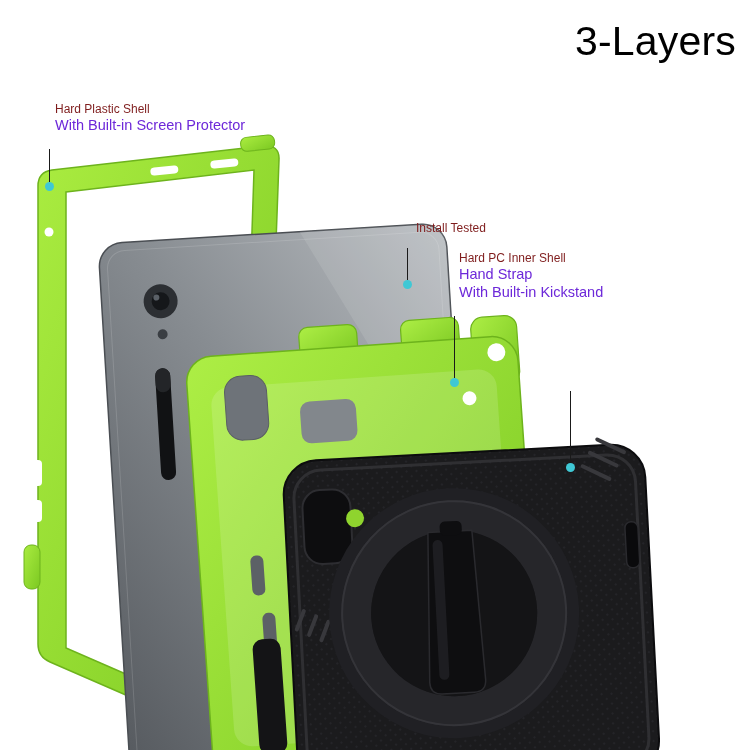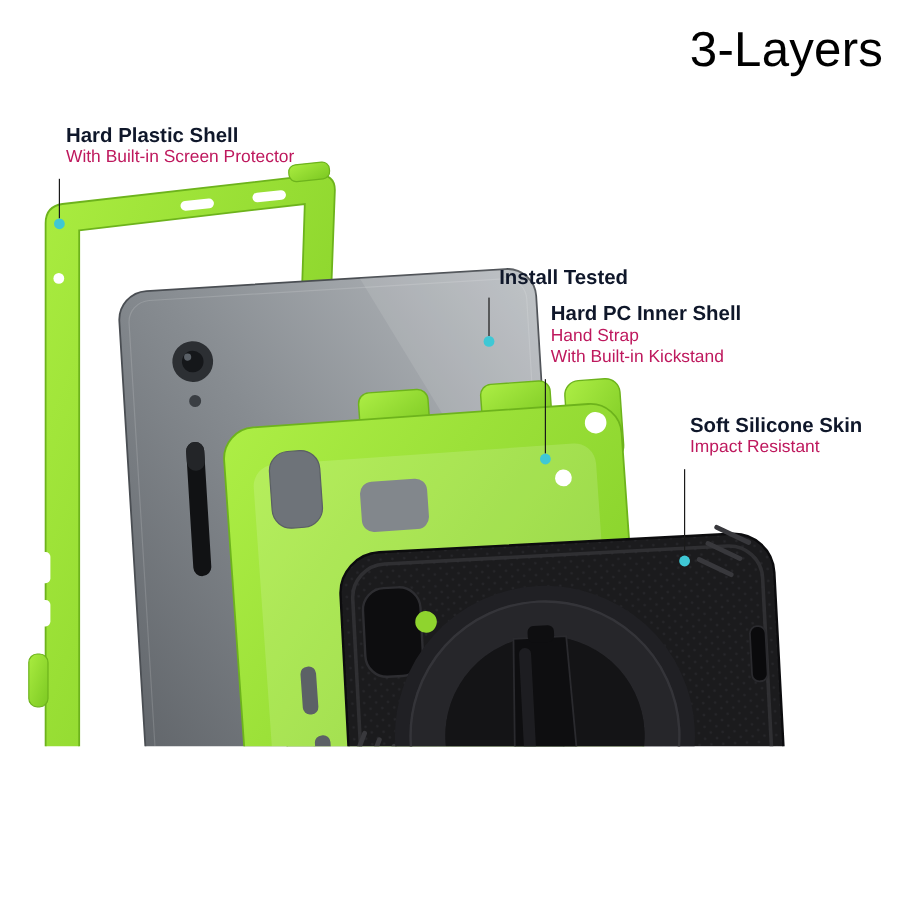--- a/index.html
+++ b/index.html
@@ -1,23 +1,23 @@
 <!DOCTYPE html>
 <html><head>
 <meta charset="utf-8">
 <style>
   html,body{margin:0;padding:0;background:#fff;}
-  .canvas{position:relative;width:750px;height:622px;background:#ffffff;overflow:hidden;
+  .canvas{position:relative;width:750px;height:750px;background:#ffffff;overflow:hidden;
           font-family:"Liberation Sans",sans-serif;}
   .product-svg{position:absolute;left:0;top:0;}
   .title{position:absolute;top:18px;right:14px;text-align:right;font-size:41px;
          line-height:1.16;color:#000;font-weight:400;letter-spacing:0.2px;}
   .callout{position:absolute;}
-  .callout .label{display:block;font-size:17px;font-weight:bold;color:#0f172a;line-height:1.25;}
-  .callout .sub{display:block;font-size:14.5px;color:#be185d;line-height:1.24;}
+  .callout .label{display:block;font-size:12px;font-weight:normal;color:#7f1d1d;line-height:1.25;}
+  .callout .sub{display:block;font-size:14.5px;color:#6d28d9;line-height:1.24;}
   .cline{position:absolute;width:1px;background:#1a1a1a;}
   .cdot{position:absolute;width:9px;height:9px;border-radius:50%;background:#3fc8d5;}
   #c1{left:55px;top:102px;}
   #c2{left:416px;top:221px;}
   #c3{left:459px;top:251px;}
   #c4{left:575px;top:344px;}
   #l1{left:49px;top:149px;height:33px;}
   #l2{left:407px;top:248px;height:32px;}
   #l3{left:454px;top:316px;height:62px;}
   #l4{left:570px;top:391px;height:72px;}
@@ -128,20 +128,16 @@
   <div class="cdot" id="d2"></div>
 
   <div class="callout" id="c3">
     <span class="label">Hard PC Inner Shell</span>
     <span class="sub">Hand Strap</span>
     <span class="sub">With Built-in Kickstand</span>
   </div>
   <div class="cline" id="l3"></div>
   <div class="cdot" id="d3"></div>
 
-  <div class="callout" id="c4">
-    <span class="label">Soft Silicone Skin</span>
-    <span class="sub">Impact Resistant</span>
-  </div>
   <div class="cline" id="l4"></div>
   <div class="cdot" id="d4"></div>
 
 </div>
 
 </body></html>

